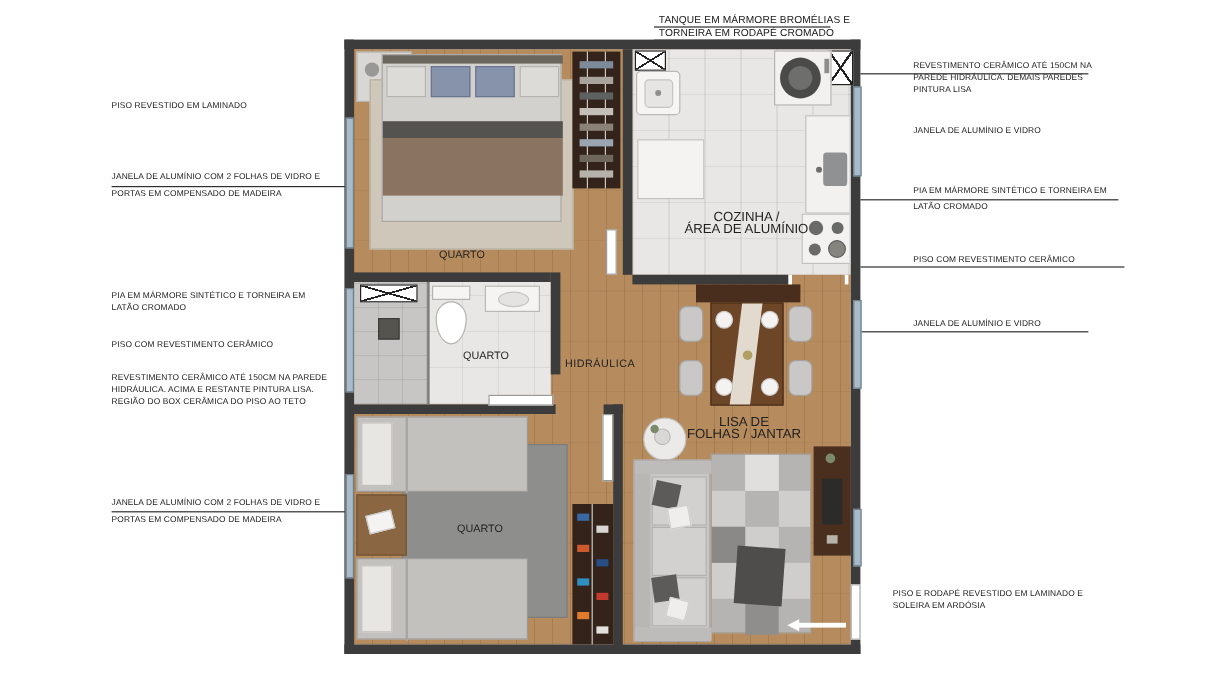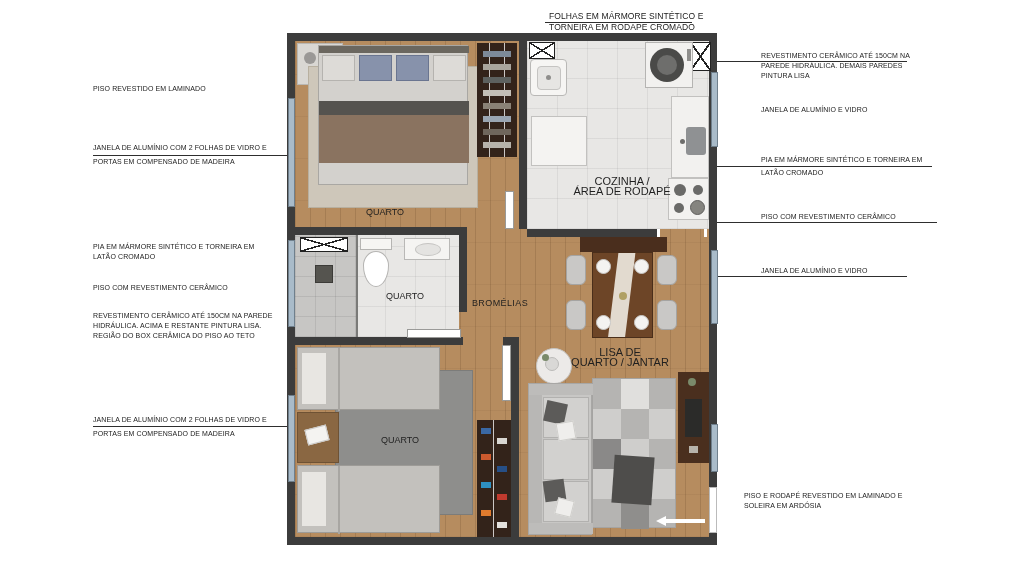--- a/index.html
+++ b/index.html
@@ -32,21 +32,21 @@
   
   .f{position:absolute;box-sizing:border-box;}
   .title{position:absolute;left:0;right:0;text-align:center;color:#101010;font-size:17.5px;letter-spacing:0.2px;}
 </style>
 </head>
 <body>
 
 <div id="canvas">
 
   <div class="ann ann-top" style="left:549px;top:11px;">
-    <div>FOLHAS EM MÁRMORE SINTÉTICO E</div>
+    <div>TANQUE EM MÁRMORE BROMÉLIAS E</div>
     <div>TORNEIRA EM RODAPÉ CROMADO</div>
   </div>
   <div class="leader" style="left:545px;top:22px;width:147px;"></div>
   <div class="leader" style="left:545px;top:33px;width:130px;"></div>
 
   <div class="ann" style="left:93px;top:84px;">
     <div>PISO REVESTIDO EM LAMINADO</div>
   </div>
 
   <div class="ann" style="left:93px;top:143px;">
@@ -268,26 +268,26 @@
     <div class="door-leaf" style="left:407px;top:329px;width:52px;height:7px;"></div>
     <div class="door-leaf" style="left:502px;top:345px;width:7px;height:54px;"></div>
     <div class="f" style="left:657px;top:229px;width:3px;height:8px;background:#fff;"></div>
     <div class="f" style="left:704px;top:229px;width:3px;height:8px;background:#fff;"></div>
     <div class="f" style="left:656px;top:516px;width:0;height:0;border-top:5px solid transparent;border-bottom:5px solid transparent;border-right:10px solid #ffffff;"></div>
     <div class="f" style="left:665px;top:519px;width:40px;height:4px;background:#ffffff;"></div>
 
     <div class="room-label" style="left:345px;top:207px;width:80px;">QUARTO</div>
     <div class="room-label small" style="left:562px;top:176px;width:120px;">
       <div>COZINHA /</div>
-      <div>ÁREA DE RODAPÉ</div>
+      <div>ÁREA DE ALUMÍNIO</div>
     </div>
     <div class="room-label" style="left:375px;top:291px;width:60px;">QUARTO</div>
-    <div class="room-label" style="left:460px;top:298px;width:80px;letter-spacing:0.4px;">BROMÉLIAS</div>
+    <div class="room-label" style="left:460px;top:298px;width:80px;letter-spacing:0.4px;">HIDRÁULICA</div>
     <div class="room-label small" style="left:560px;top:347px;width:120px;">
       <div>LISA DE</div>
-      <div>QUARTO / JANTAR</div>
+      <div>FOLHAS / JANTAR</div>
     </div>
     <div class="room-label" style="left:360px;top:435px;width:80px;">QUARTO</div>
 
   </div>
 
 
 </div>
 
 </body></html>

